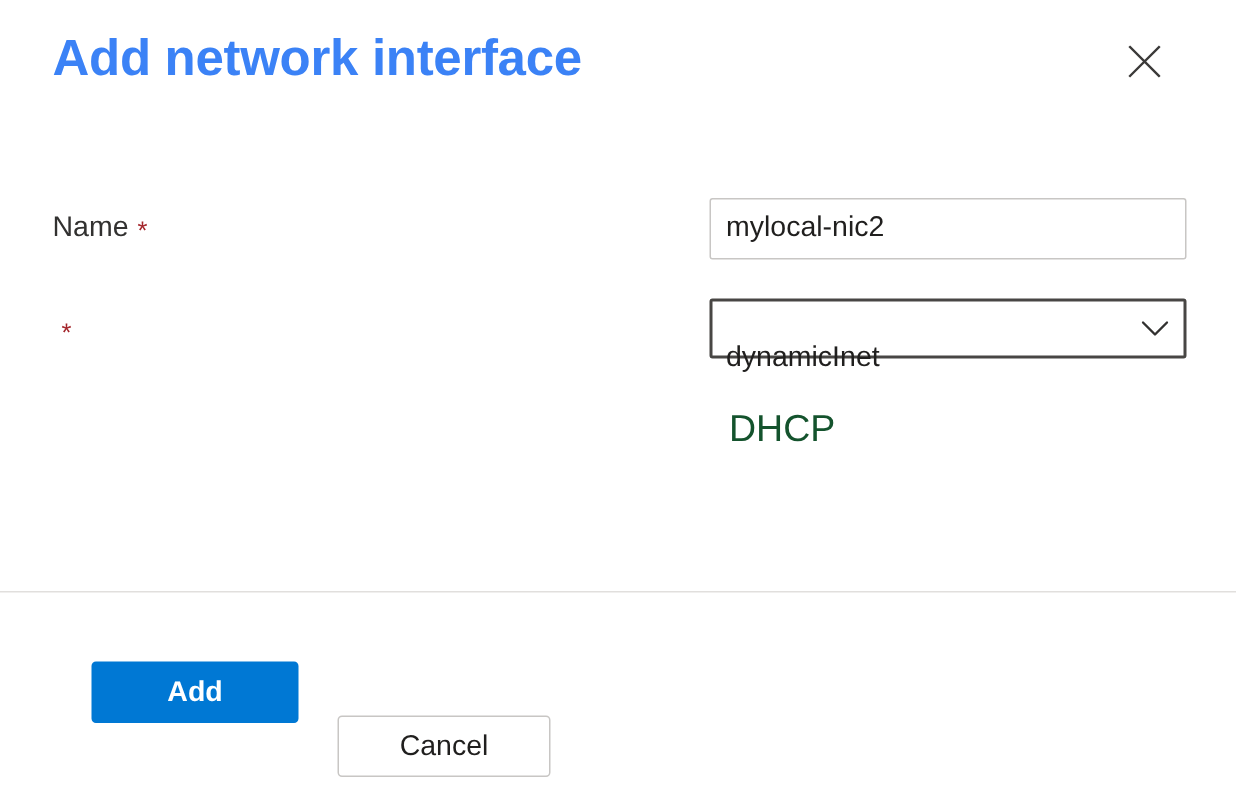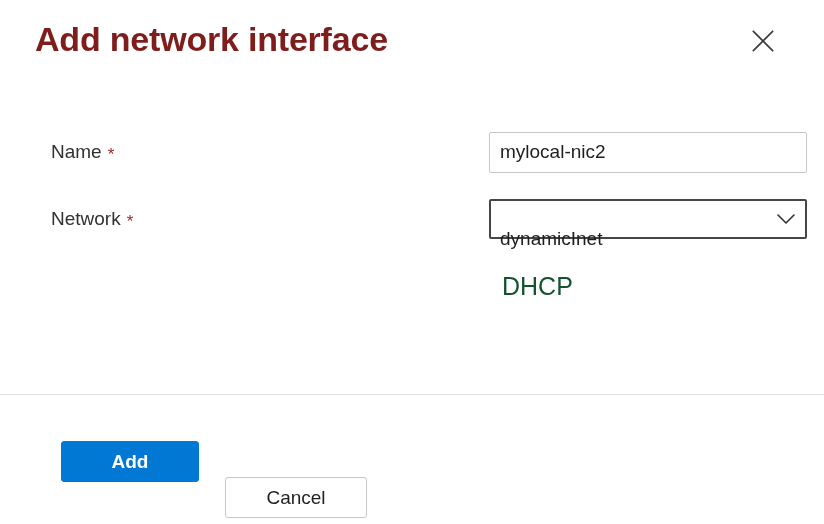--- a/index.html
+++ b/index.html
@@ -30,21 +30,21 @@
     width: 824px;
     height: 100px;
   }
   .panel-title {
     position: absolute;
     left: 35px;
     top: 16px;
     font-size: 34px;
     line-height: 46px;
     font-weight: 600;
-    color: #7f1d1d;
+    color: #3b82f6;
     letter-spacing: -0.2px;
     white-space: nowrap;
   }
   .close-button {
     position: absolute;
     left: 746px;
     top: 24px;
     width: 34px;
     height: 34px;
     display: flex;
@@ -53,21 +53,21 @@
     background: transparent;
     border: none;
     padding: 0;
     cursor: pointer;
   }
   .close-button svg { display: block; }
 
   
   .form-body {
     position: absolute;
-    left: 16px;
+    left: 0;
     top: 110px;
     width: 733px;
     height: 284px;
   }
 
   .form-row {
     position: absolute;
     left: 0;
     width: 824px;
     height: 42px;
@@ -238,21 +238,20 @@
         <span>Name</span>
         <span class="required-mark">*</span>
       </div>
       <div class="control-col">
         <input class="text-input" type="text" value="mylocal-nic2" style="">
       </div>
     </div>
 
     <div class="form-row row-network">
       <div class="field-label">
-        <span>Network</span>
         <span class="required-mark">*</span>
       </div>
       <div class="control-col">
         <div class="dropdown">
           <span class="dropdown-value">dynamicInet</span>
           <span class="dropdown-caret">
             <svg width="18" height="12" viewBox="0 0 18 12" aria-hidden="true">
               <path d="M1 2 L9 10 L17 2" stroke="#323130" stroke-width="1.6" fill="none" stroke-linecap="round" stroke-linejoin="round"></path>
             </svg>
           </span>

